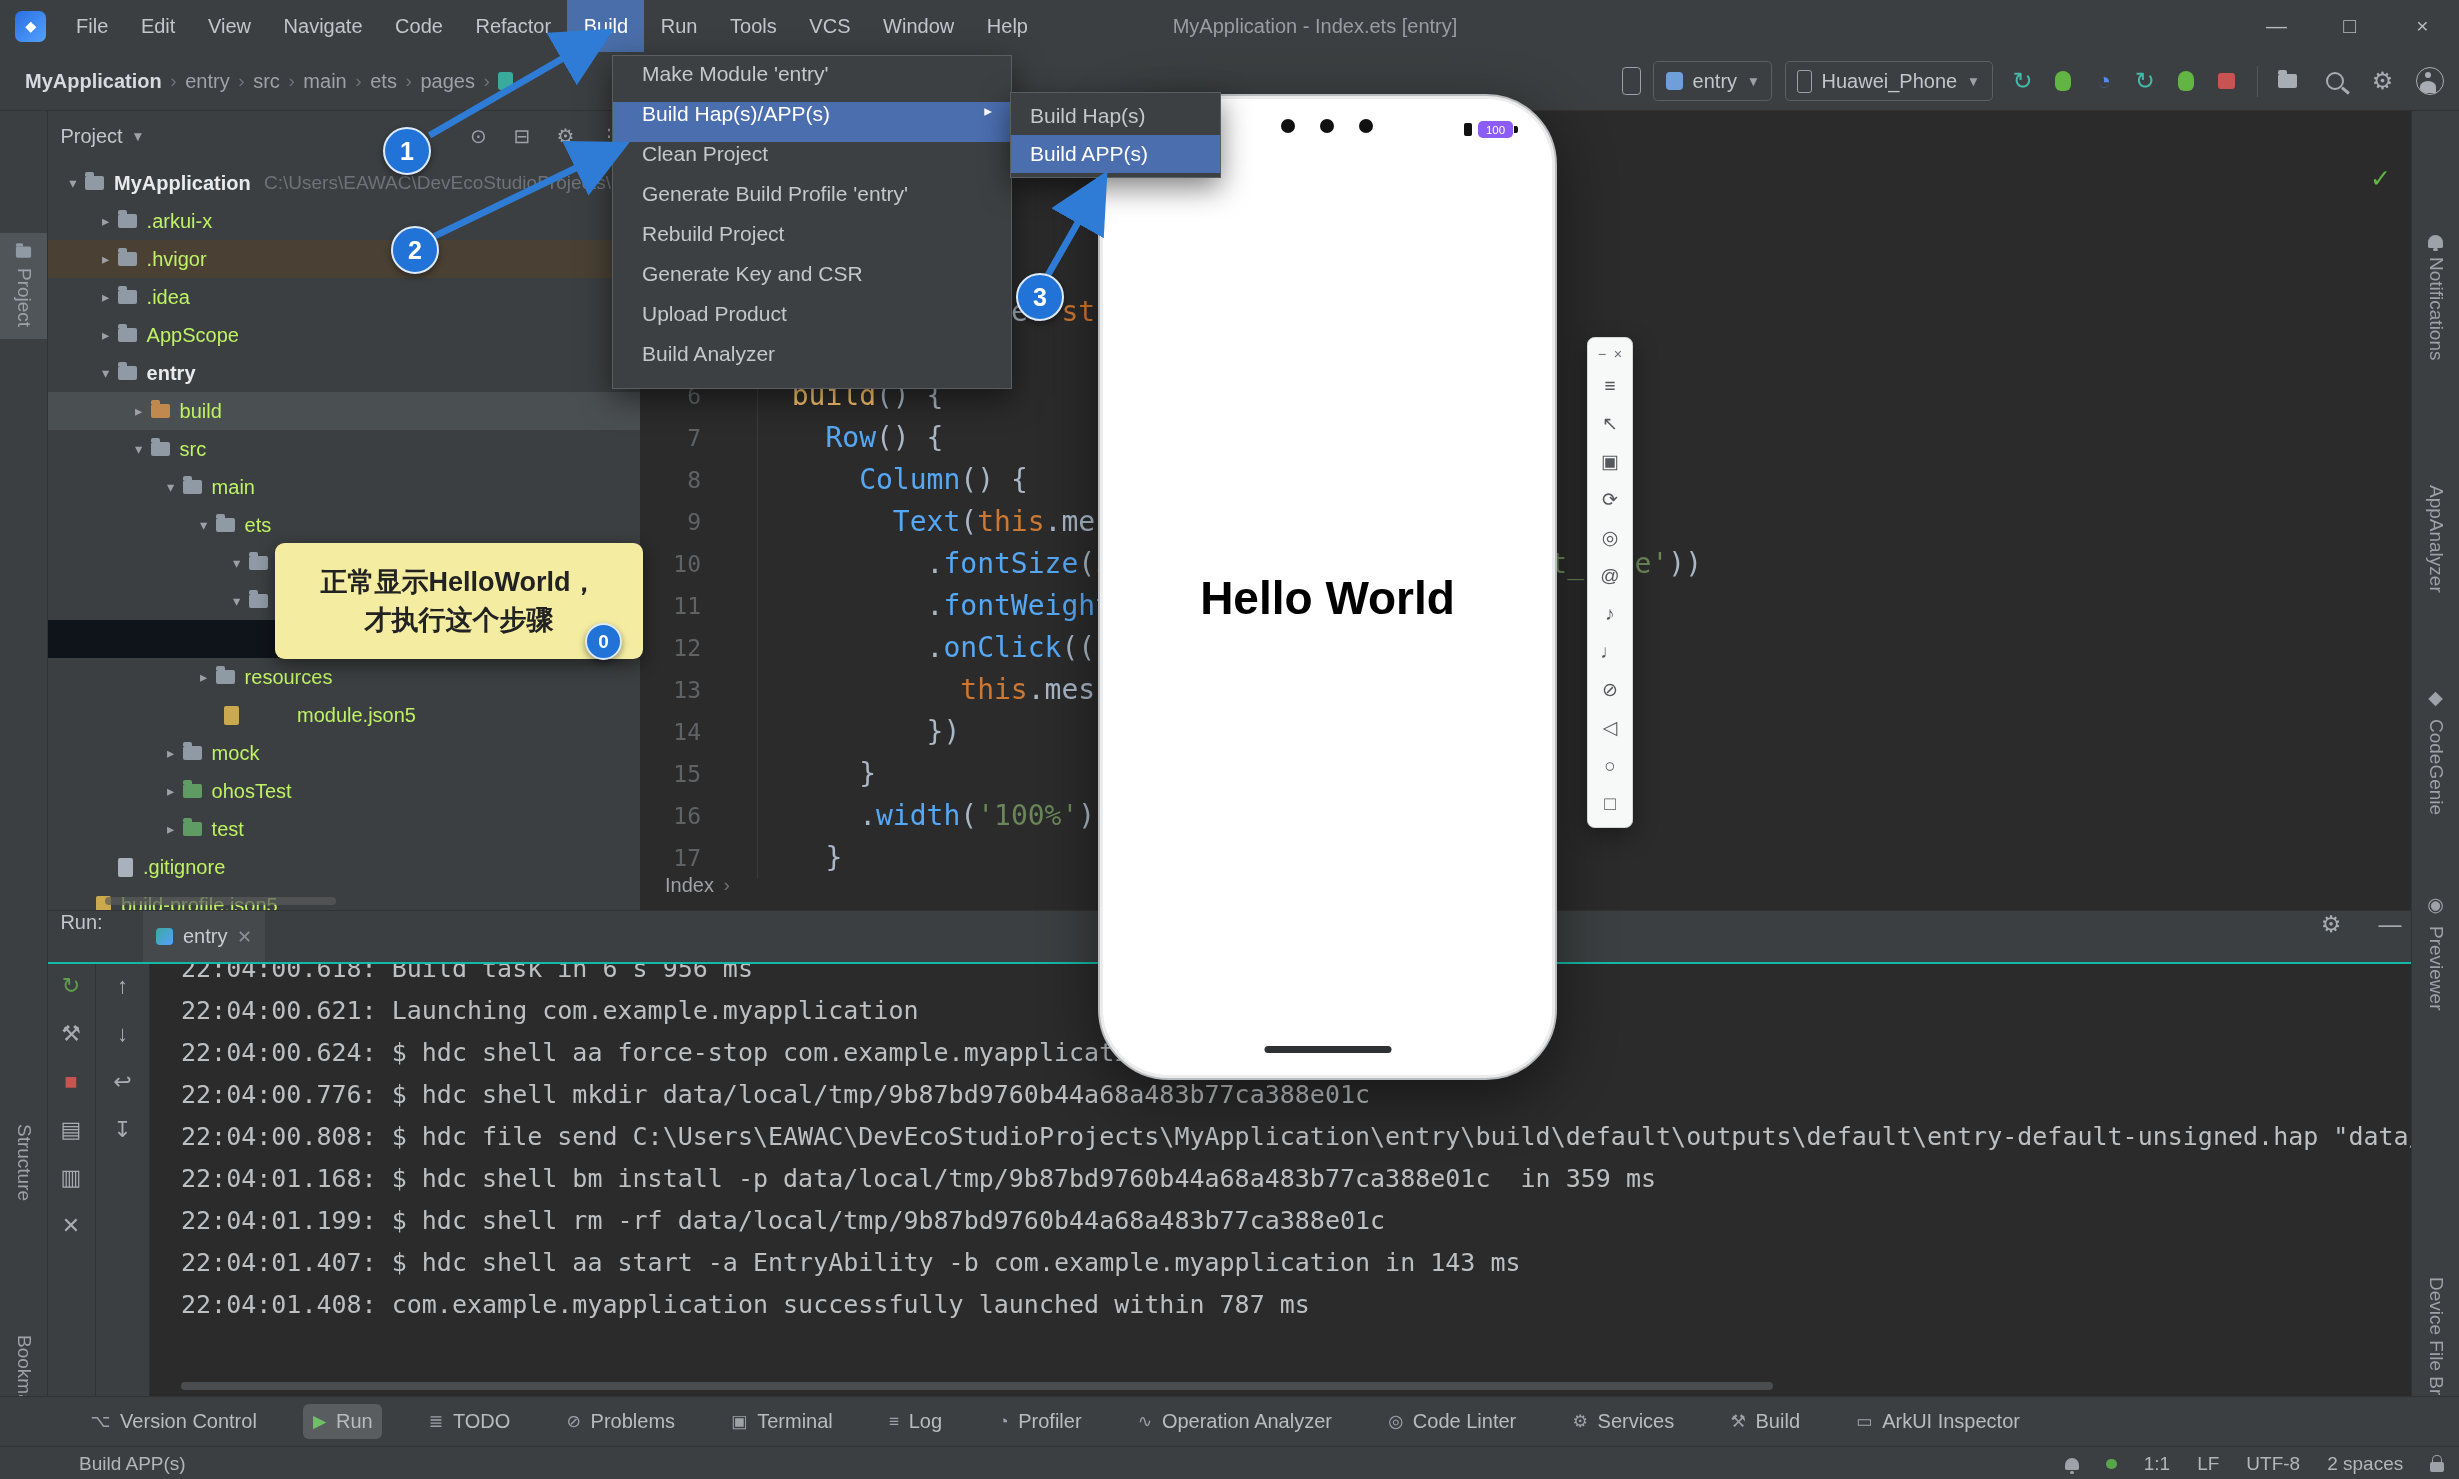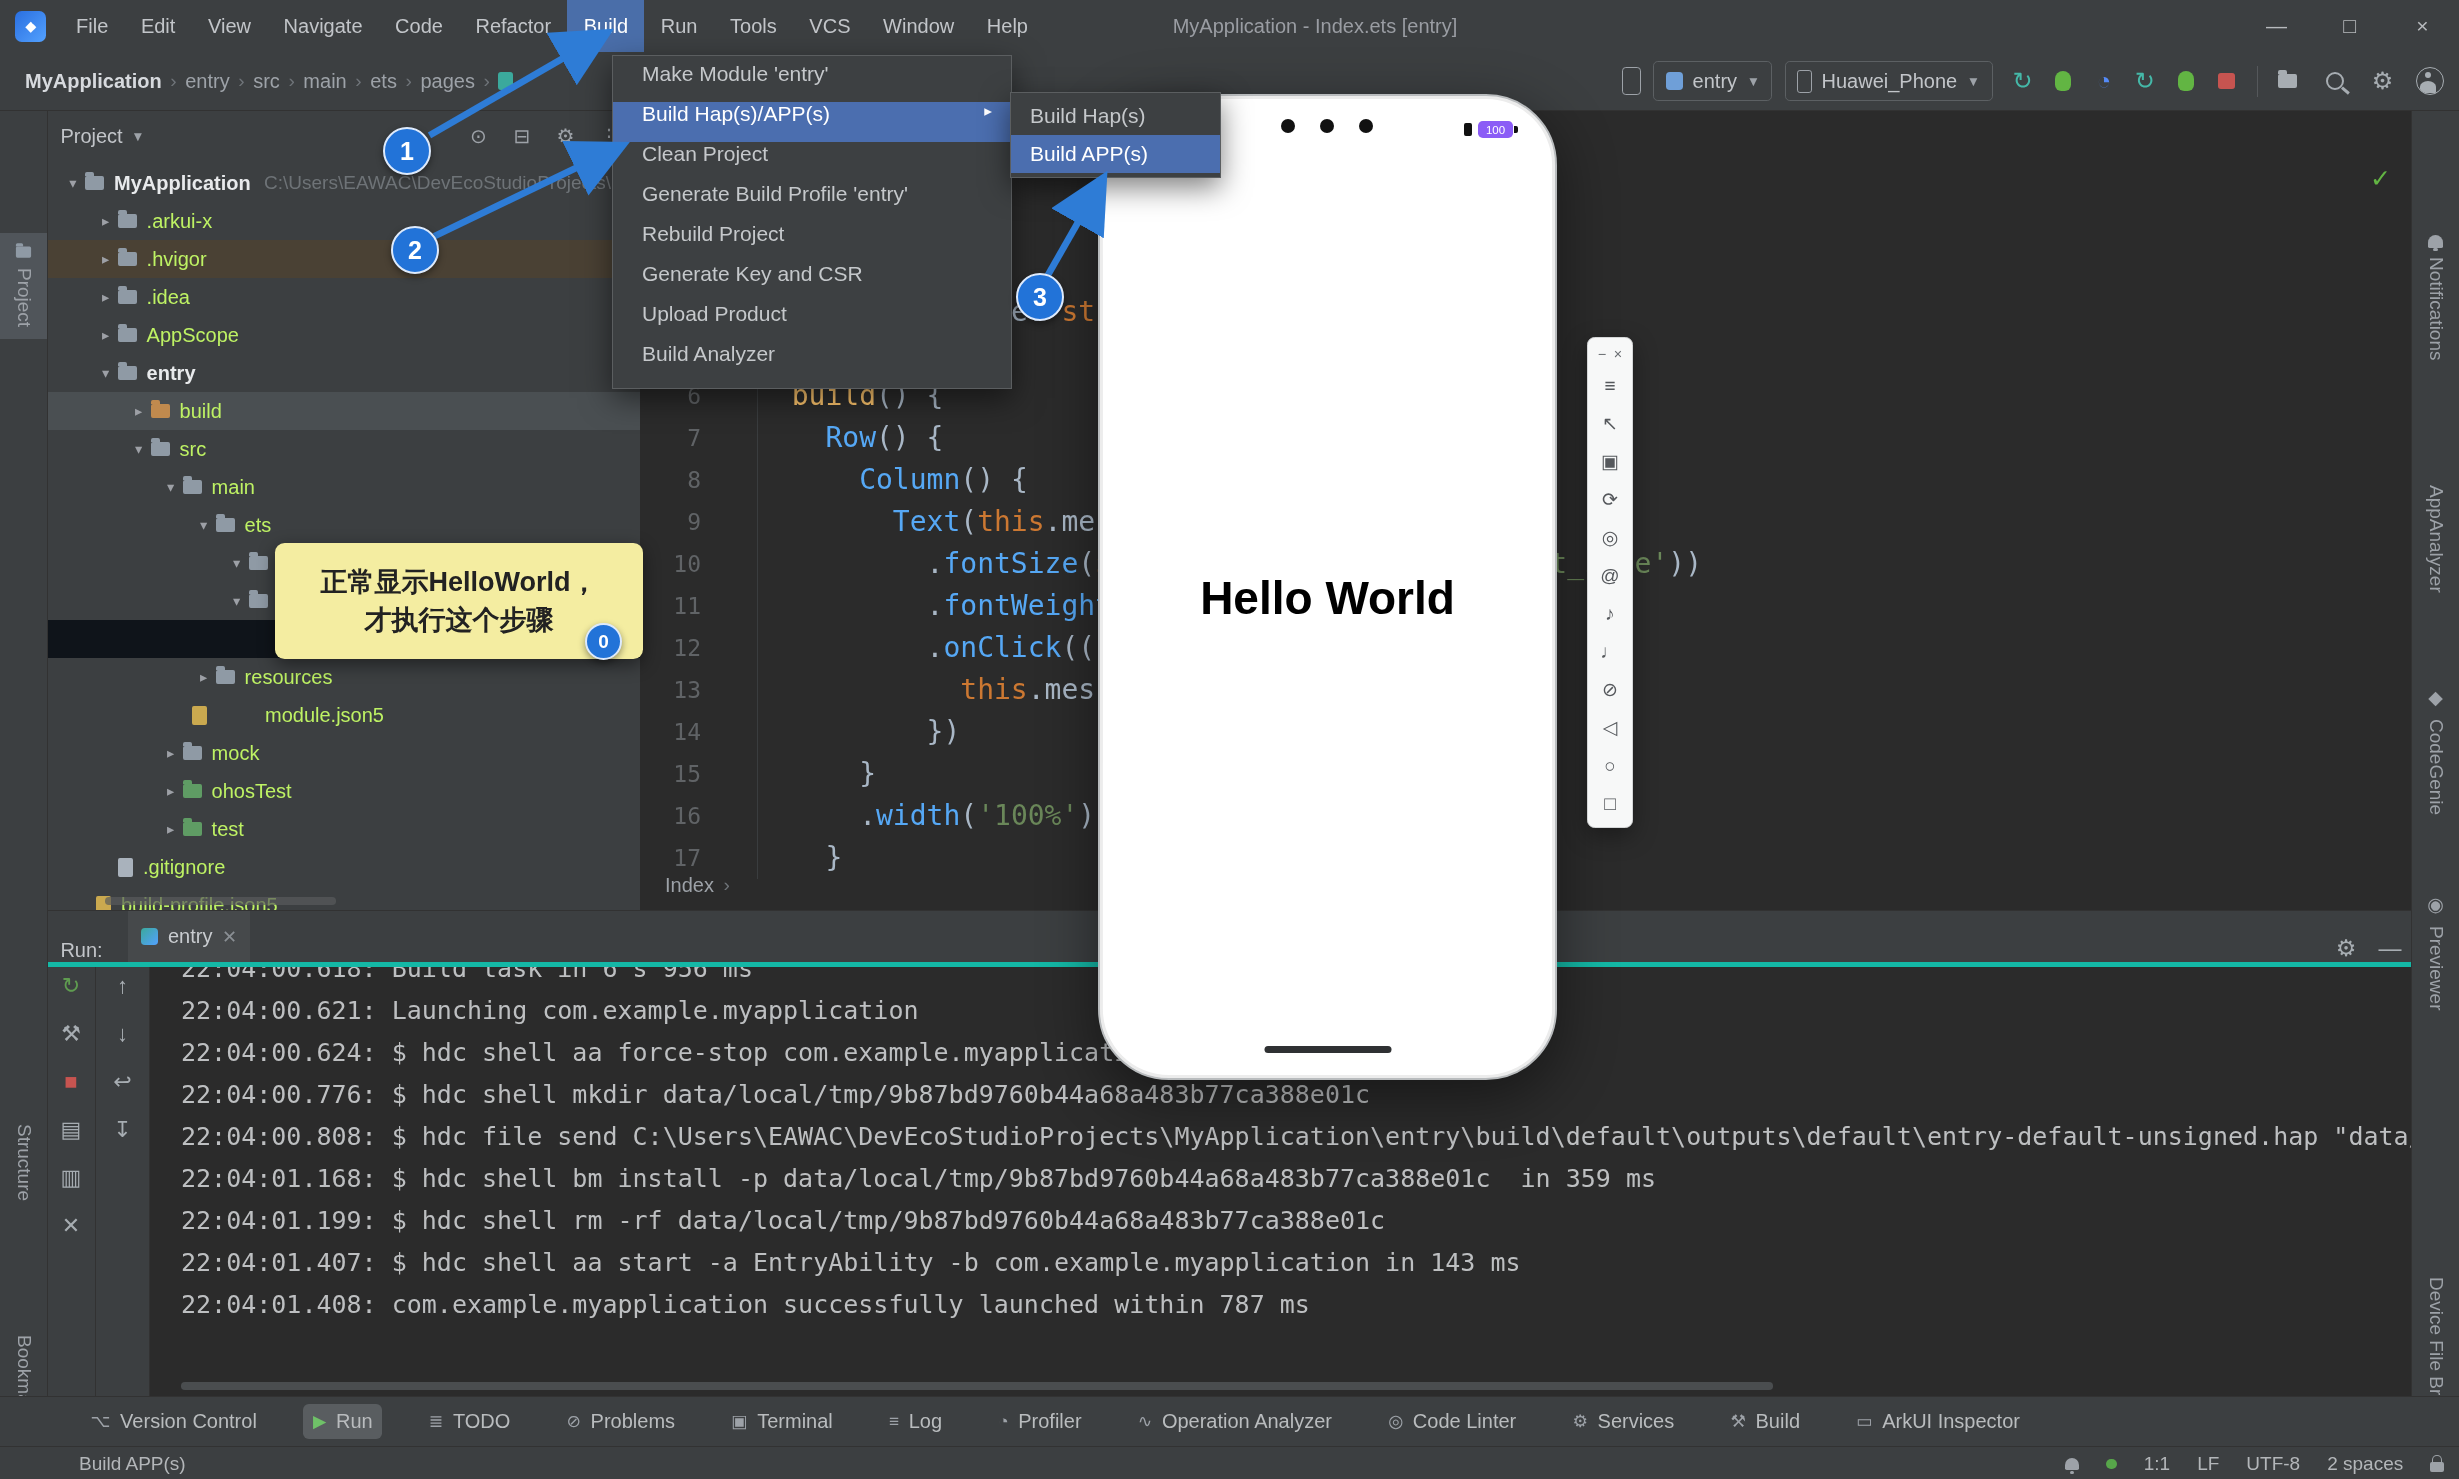--- a/index.html
+++ b/index.html
@@ -72,21 +72,21 @@
   #editor{position:absolute;left:640px;top:110px;width:1772px;height:800px;background:#2b2b2b;overflow:hidden;}
   #gutter{position:absolute;left:0;top:55px;width:117px;border-right:1px solid #3a3d3f;text-align:right;}
   .lnum{height:42px;line-height:42px;padding-right:56px;color:#606366;font-family:"DejaVu Sans Mono",monospace;font-size:23px;}
   #code{position:absolute;left:118px;top:55px;right:0;}
   .eline{height:42px;line-height:42px;font-family:"DejaVu Sans Mono",monospace;font-size:28px;white-space:pre;color:#a9b7c6;}
   .c-pl{color:#a9b7c6}.c-ann{color:#bbb529}.c-kw{color:#cc7832}.c-str{color:#6a8759}.c-fn{color:#ffc66d}.c-comp{color:#56a8f5}.c-meth{color:#56a8f5}
   #ed-crumb{position:absolute;left:25px;bottom:13.4px;font-size:20px;color:#9da2a8;display:flex;gap:9.6px;align-items:center;}
   #ed-check{position:absolute;right:21px;top:54px;color:#62b543;font-size:25px;}
   
   #runpanel{position:absolute;left:47px;top:910px;width:2365px;height:486px;background:#2b2b2b;border-top:1px solid #323232;overflow:hidden;}
-  #rp-head{position:absolute;left:0;top:0;width:2365px;height:51px;background:#3c3f41;border-bottom:5px solid #14b8a6;display:flex;align-items:flex-end;z-index:2;}
+  #rp-head{position:absolute;left:0;top:0;width:2365px;height:51px;background:#3c3f41;border-bottom:2px solid #14b8a6;display:flex;align-items:flex-start;z-index:2;gap:15px;}
   #rp-label{margin-left:13.4px;font-size:20px;color:#c2c5c9;}
   #rp-tab{display:flex;align-items:center;gap:9.6px;margin-left:25px;height:51px;padding:0 13.4px;background:#46494b;font-size:20px;color:#c9ccd0;}
   .runtabicon{width:17.3px;height:17.3px;border-radius:3.8px;background:linear-gradient(135deg,#3ba99c,#53a1ff);}
   #rp-tab .x{color:#8a8f94;font-size:18px;}
   #rp-head .sp{flex:1;}
   .rp-right{width:44px;text-align:center;font-size:23px;color:#a7adb2;}
   #rp-tools1{position:absolute;left:0;top:51px;width:48px;height:435px;background:#3c3f41;border-right:1px solid #323232;z-index:1;}
   #rp-tools2{position:absolute;left:49px;top:51px;width:53px;height:435px;background:#3c3f41;border-right:1px solid #323232;z-index:1;}
   .rpi{height:48px;display:flex;align-items:center;justify-content:center;font-size:22px;color:#a7adb2;}
   #console{position:absolute;left:102px;top:37px;right:0;bottom:0;padding-left:32px;z-index:1;overflow:hidden;}
@@ -323,21 +323,21 @@
       <div class="trow selrow" style="padding-left: 209px;">
         <span class="chev"></span>
         <span class="ticon fileic "></span>
         <span class="tlabel">Index.ets</span>
       </div>
       <div class="trow" style="padding-left: 144px;">
         <span class="chev">▸</span>
         <span class="ticon folderic "></span>
         <span class="tlabel">resources</span>
       </div>
-      <div class="trow" style="padding-left: 72px; gap: 48px;">
+      <div class="trow" style="padding-left: 104px; gap: 48px;">
         <span class="chev"></span>
         <span class="ticon fileic jsonic"></span>
         <span class="tlabel">module.json5</span>
       </div>
       <div class="trow" style="padding-left: 111px;">
         <span class="chev">▸</span>
         <span class="ticon folderic "></span>
         <span class="tlabel">mock</span>
       </div>
       <div class="trow" style="padding-left: 111px;">

